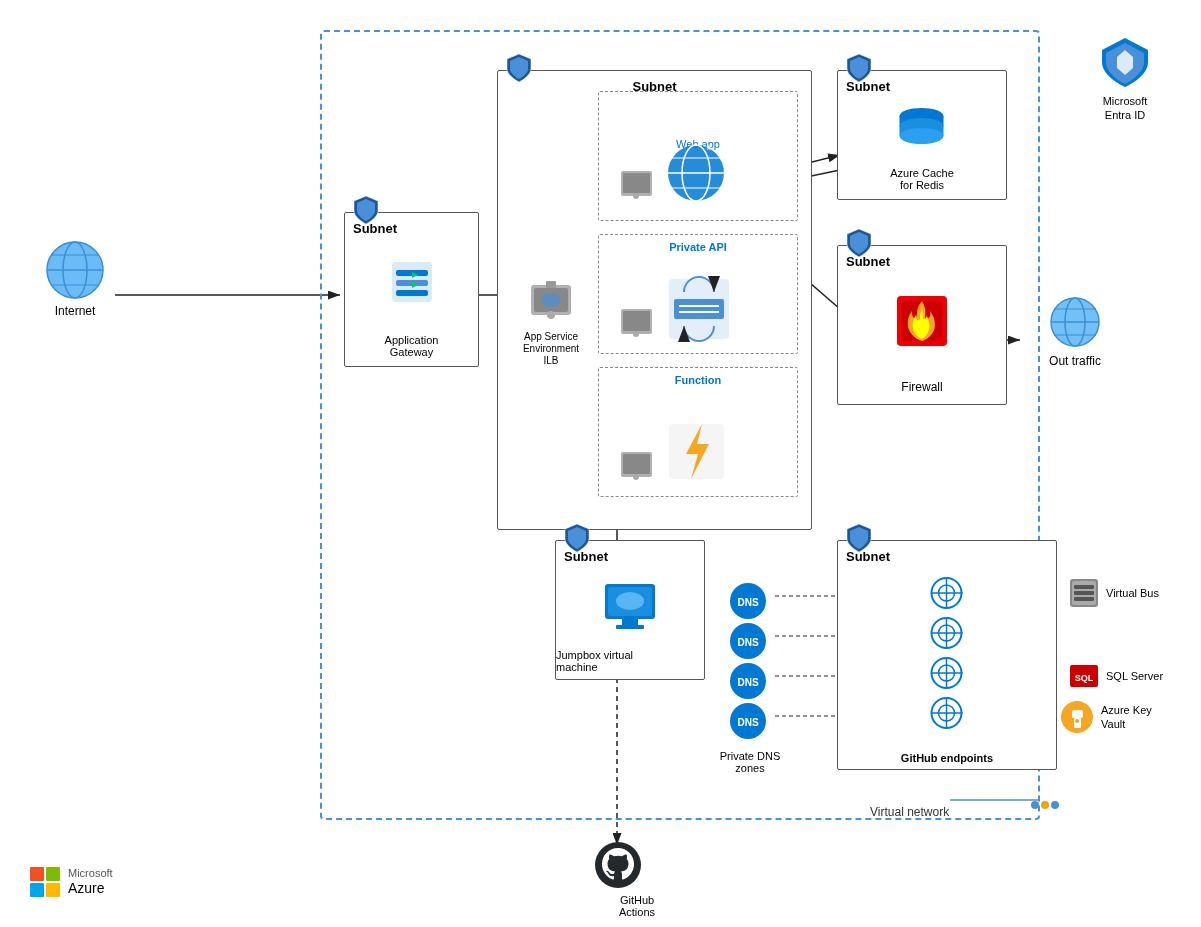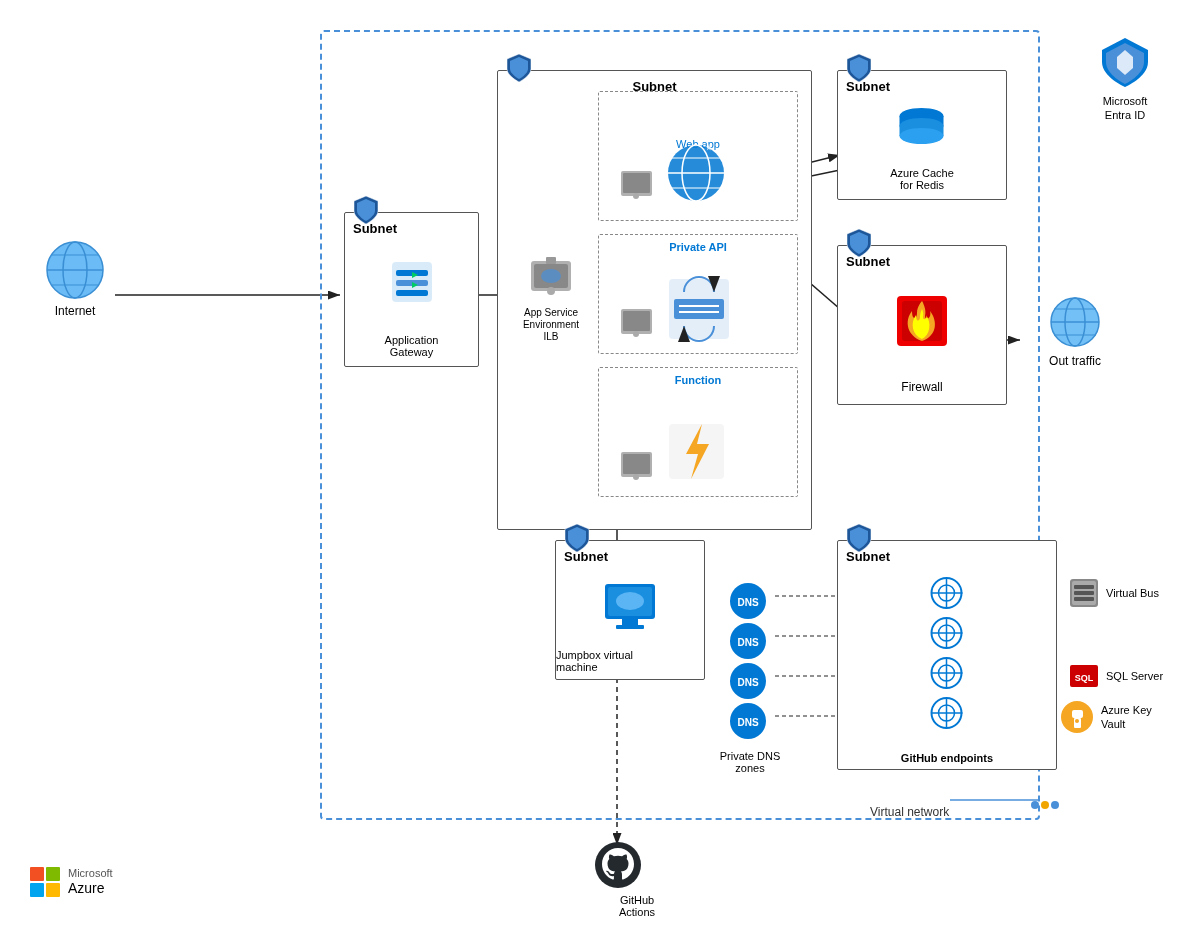--- a/index.html
+++ b/index.html
@@ -189,21 +189,21 @@
   <div class="subnet-box" style="left:497px; top:70px; width:315px; height:460px;">
 
     <div style="position:absolute; top:-18px; left:8px;">
       <svg width="26" height="30" viewBox="0 0 26 30">
         <path d="M13 1 L25 6 L25 16 C25 23 13 29 13 29 C13 29 1 23 1 16 L1 6 Z" fill="#1e5799" stroke="#fff" stroke-width="0.5"></path>
         <path d="M13 4 L22 8 L22 16 C22 21 13 26 13 26 C13 26 4 21 4 16 L4 8 Z" fill="#4a90d9"></path>
       </svg>
     </div>
     <div class="subnet-label" style="top:8px; left:50%; transform:translateX(-50%);">Subnet</div>
 
-    <div style="position:absolute; top:180px; left:18px; text-align:center; width:70px;">
+    <div style="position:absolute; top:204px; left:18px; text-align:center; width:70px;">
       <svg width="50" height="50" viewBox="0 0 50 50">
         <rect x="5" y="10" width="40" height="30" rx="3" fill="#b0b0b0"></rect>
         <rect x="8" y="13" width="34" height="24" rx="2" fill="#888"></rect>
         <circle cx="25" cy="40" r="4" fill="#aaa"></circle>
         <rect x="20" y="6" width="10" height="7" rx="1" fill="#999"></rect>
 
         <ellipse cx="25" cy="25" rx="10" ry="7" fill="#4a90d9" opacity="0.7"></ellipse>
       </svg>
       <div style="font-size:10px; line-height:1.2; margin-top:2px;">App Service<br>Environment<br>ILB</div>
     </div>

